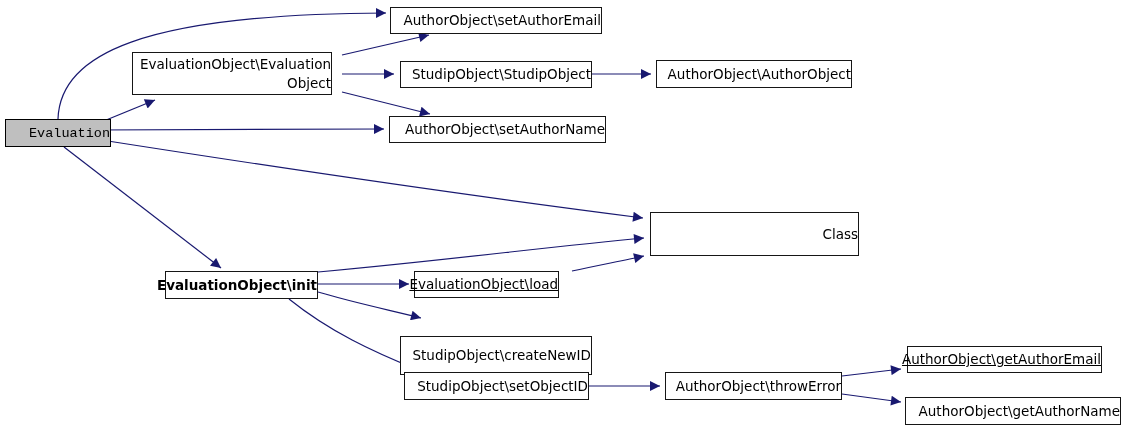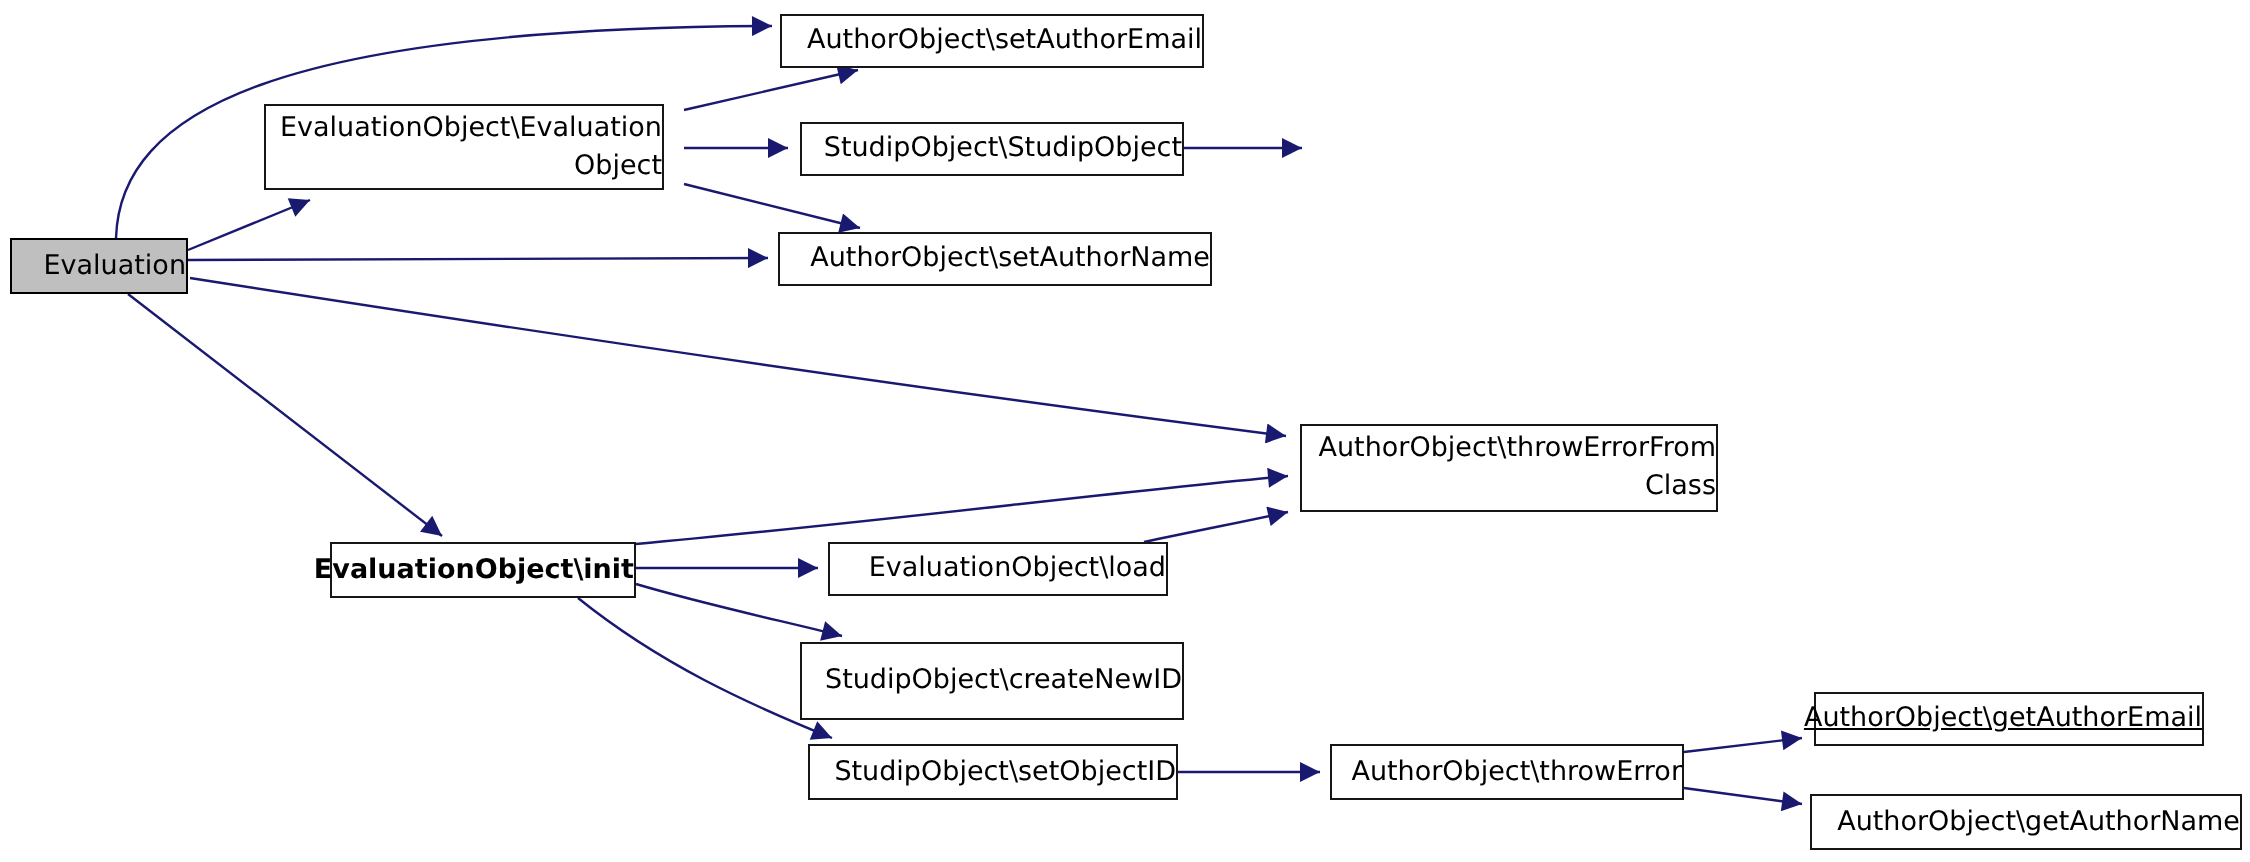--- a/index.html
+++ b/index.html
@@ -67,56 +67,58 @@
     <path class="edge" marker-end="url(#arrow)" d="M 318,272 C 440,261 555,246 644,238"></path>
     <path class="edge" marker-end="url(#arrow)" d="M 318,284 L 409,284"></path>
     <path class="edge" marker-end="url(#arrow)" d="M 318,292 C 355,303 394,311 421,318"></path>
     <path class="edge" marker-end="url(#arrow)" d="M 289,299 C 330,332 374,352 416,369"></path>
     <path class="edge" marker-end="url(#arrow)" d="M 572,271 C 600,265 626,260 644,256"></path>
     <path class="edge" marker-end="url(#arrow)" d="M 589,386 L 660,386"></path>
     <path class="edge" marker-end="url(#arrow)" d="M 842,376 L 901,369"></path>
     <path class="edge" marker-end="url(#arrow)" d="M 842,394 L 901,402"></path>
   </svg>
 
-  <div class="node highlight" style="left:5px; top:119px; width:89px; height:28px;">
+  <div class="node highlight" style="left:5px; top:119px; width:106px; height:28px;font-family:Liberation Mono, monospace;">
     <span>Evaluation</span>
   </div>
 
   <div class="node" style="left:132px; top:52px; width:200px; height:43px;">
     <span>EvaluationObject\Evaluation</span>
     <span>Object</span>
   </div>
 
   <div class="node" style="left:390px; top:7px; width:212px; height:27px;">
     <span>AuthorObject\setAuthorEmail</span>
   </div>
 
   <div class="node" style="left:400px; top:61px; width:192px; height:27px;">
     <span>StudipObject\StudipObject</span>
   </div>
 
+  <div class="node" style="left:656px; top:60px; width:196px; height:28px;">
+    <span>AuthorObject\AuthorObject</span>
+  </div>
 
   <div class="node" style="left:389px; top:116px; width:217px; height:27px;padding-left:40px;">
     <span>AuthorObject\setAuthorName</span>
   </div>
 
   <div class="node" style="left:650px; top:212px; width:209px; height:44px;">
-    <span>AuthorObject\throwErrorFrom</span>
     <span>Class</span>
   </div>
 
   <div class="node" style="left:165px; top:271px; width:153px; height:28px;font-weight:bold;">
     <span>EvaluationObject\init</span>
   </div>
 
-  <div class="node" style="left:414px; top:271px; width:170px; height:27px;">
+  <div class="node" style="left:414px; top:271px; width:145px; height:27px;text-decoration:underline;">
     <span>EvaluationObject\load</span>
   </div>
 
-  <div class="node" style="left:400px; top:321px; width:192px; height:39px;padding-left:14px;">
+  <div class="node" style="left:400px; top:336px; width:192px; height:39px;padding-left:14px;">
     <span>StudipObject\createNewID</span>
   </div>
 
   <div class="node" style="left:404px; top:372px; width:185px; height:28px;">
     <span>StudipObject\setObjectID</span>
   </div>
 
   <div class="node" style="left:665px; top:372px; width:177px; height:28px;">
     <span>AuthorObject\throwError</span>
   </div>

